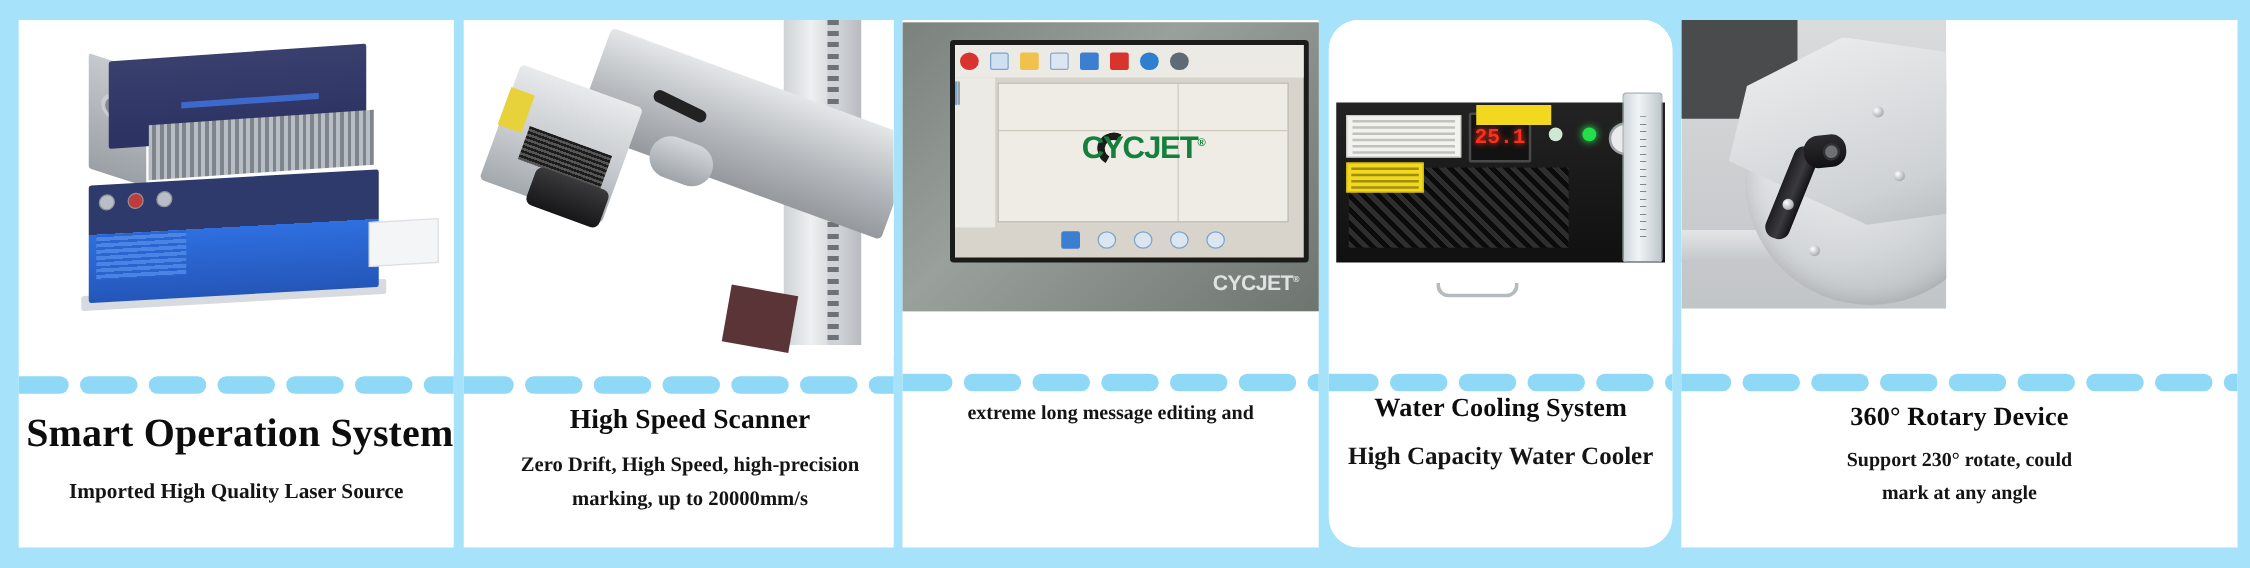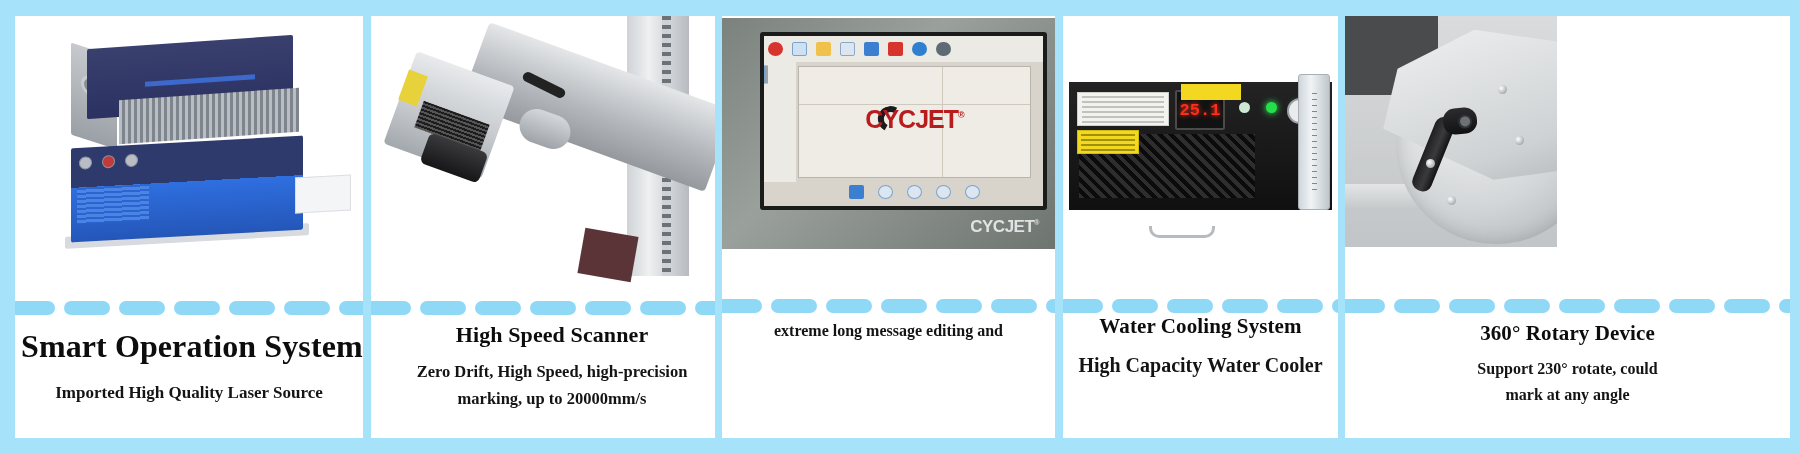--- a/index.html
+++ b/index.html
@@ -85,21 +85,21 @@
   #p2 .title    { font-size: 22px; margin-bottom: 11px; }
   #p2 .desc     { font-size: 16.5px; }
 
   #p3 { left: 722px;  width: 333px; }
   #p3 .photo    { height: 231px; top: 2px; }
   #p3 .dashes   { top: 283px; }
   #p3 .caption  { top: 302px; }
   #p3 .title    { font-size: 22px; margin-bottom: 8px; }
   #p3 .desc     { font-size: 16px; }
 
-  #p4 { left: 1063px; width: 275px; }
+  #p4 { left: 1063px; width: 275px; border-radius: 24px; }
   #p4 .photo    { height: 258px; }
   #p4 .dashes   { top: 283px; }
   #p4 .caption  { top: 298px; }
   #p4 .title    { font-size: 21px; margin-bottom: 10px; }
   #p4 .desc     { font-size: 20px; }
 
   #p5 { left: 1345px; width: 445px; }
   #p5 .photo    { height: 231px; }
   #p5 .dashes   { top: 283px; }
   #p5 .caption  { top: 305px; }
@@ -231,21 +231,21 @@
   .cp-left .cp-tb-ico { margin: 3px auto 9px; width: 14px; height: 13px; }
   .cp-canvas {
     position: absolute; left: 34px; right: 12px; top: 30px; bottom: 28px;
     background: #efece6; border: 1px solid #b9b5ad;
   }
   .cp-guide-v { position: absolute; left: 62%; top: 0; bottom: 0; width: 1px; background: #cfc9bd; }
   .cp-guide-h { position: absolute; top: 34%; left: 0; right: 0; height: 1px; background: #cfc9bd; }
   .cp-logo {
     position: absolute; left: 50%; top: 47%; transform: translate(-50%,-50%);
     font-family: "Liberation Sans", sans-serif; font-weight: bold;
-    font-size: 25px; letter-spacing: -1px; color: #b91c1c; white-space: nowrap;
+    font-size: 25px; letter-spacing: -1px; color: #15803d; white-space: nowrap;
   }
   .cp-logo sup { font-size: 9px; vertical-align: super; }
   .cp-swoosh {
     position: absolute; left: 50%; top: 47%;
     transform: translate(-143%,-50%) rotate(-16deg);
     width: 26px; height: 26px; border: 6px solid #1b1b1b;
     border-radius: 50%; border-right-color: transparent; border-bottom-color: transparent;
   }
   .cp-bottom {
     position: absolute; left: 34px; right: 12px; bottom: 2px; height: 24px;

